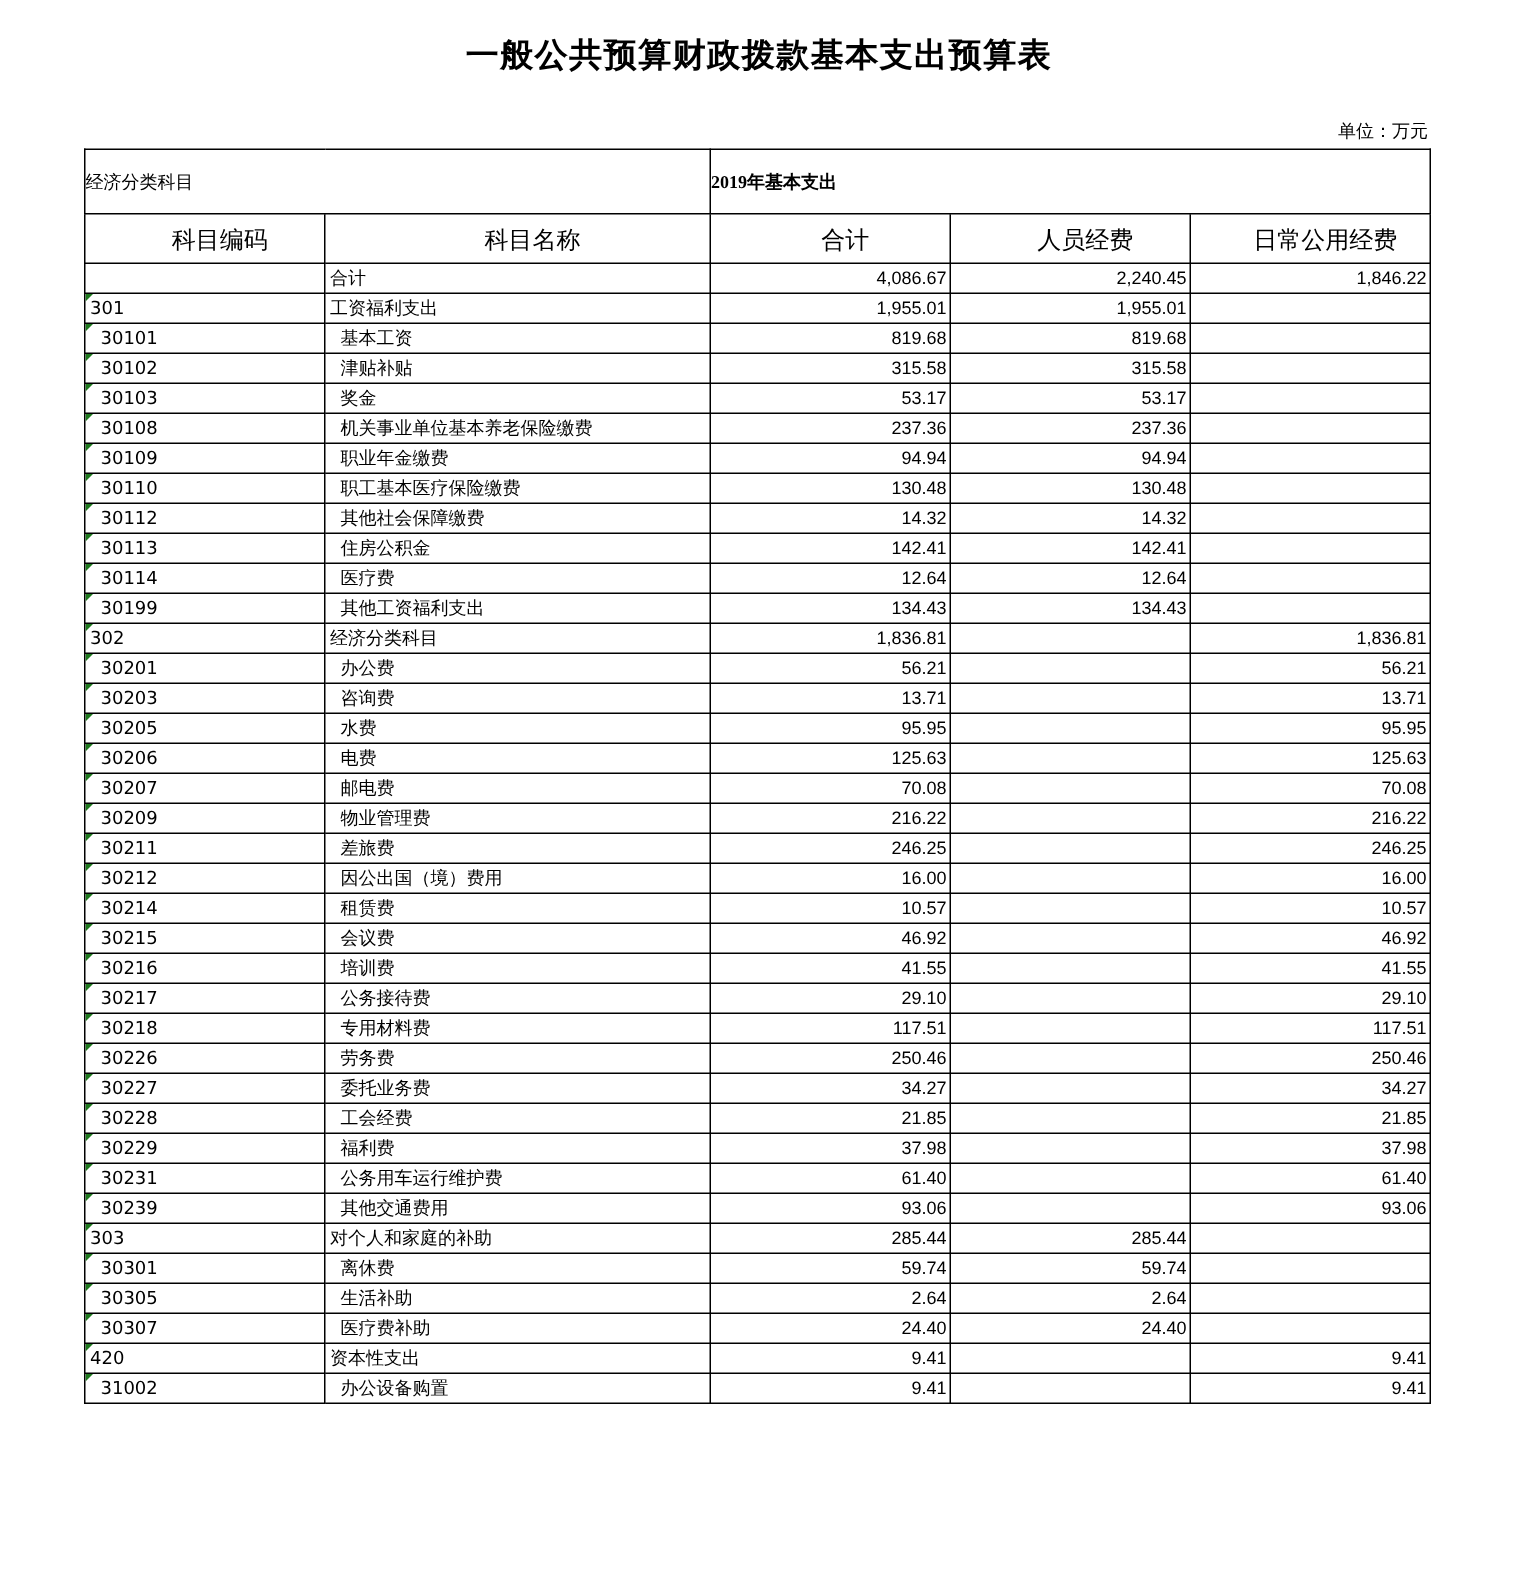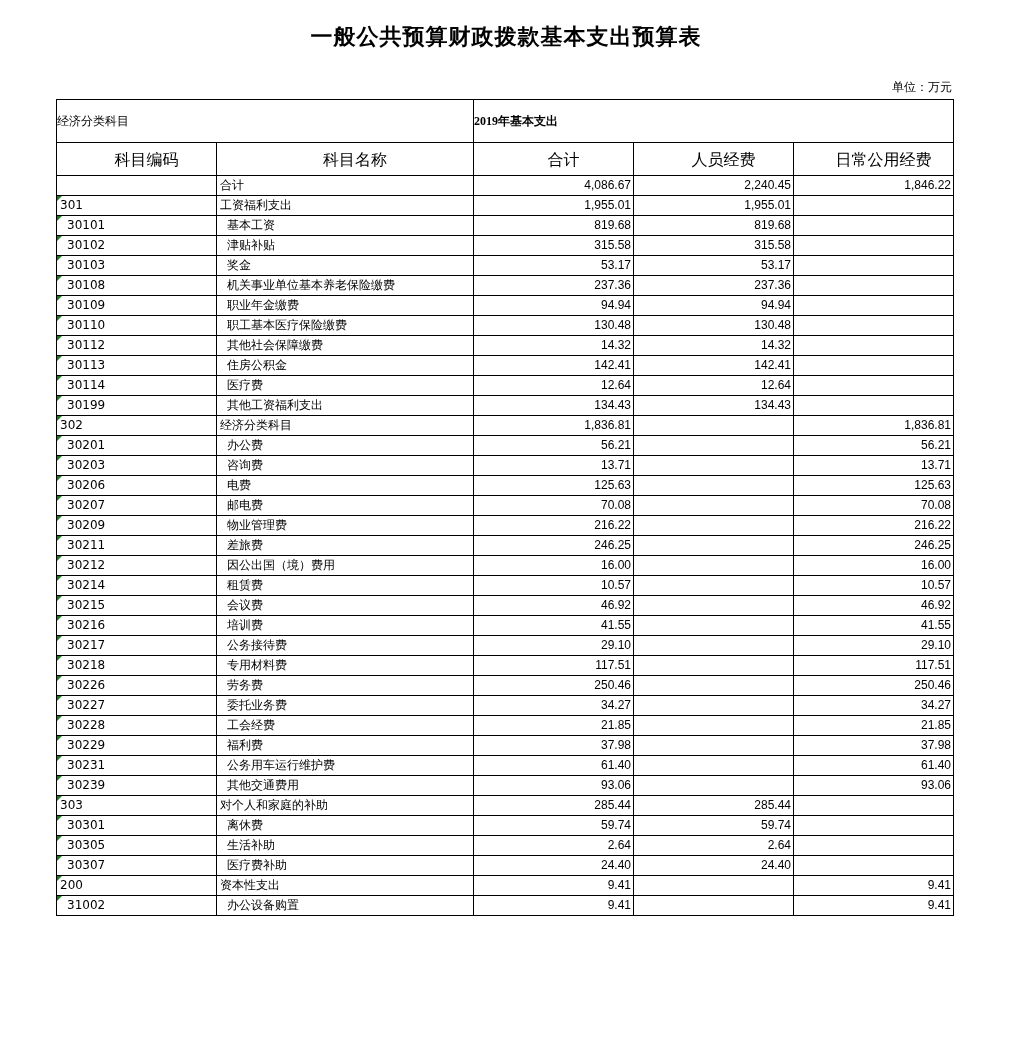--- a/index.html
+++ b/index.html
@@ -146,20 +146,27 @@
         <td class="num"><span>56.21</span></td>
       </tr>
       <tr>
         <td class="code sub"><span class="tri"></span><span>30203</span></td>
         <td class="name sub"><span>咨询费</span></td>
         <td class="num"><span>13.71</span></td>
         <td class="num"><span></span></td>
         <td class="num"><span>13.71</span></td>
       </tr>
       <tr>
+        <td class="code sub"><span class="tri"></span><span>30205</span></td>
+        <td class="name sub"><span>水费</span></td>
+        <td class="num"><span>95.95</span></td>
+        <td class="num"><span></span></td>
+        <td class="num"><span>95.95</span></td>
+      </tr>
+      <tr>
         <td class="code sub"><span class="tri"></span><span>30206</span></td>
         <td class="name sub"><span>电费</span></td>
         <td class="num"><span>125.63</span></td>
         <td class="num"><span></span></td>
         <td class="num"><span>125.63</span></td>
       </tr>
       <tr>
         <td class="code sub"><span class="tri"></span><span>30207</span></td>
         <td class="name sub"><span>邮电费</span></td>
         <td class="num"><span>70.08</span></td>
@@ -286,21 +293,21 @@
         <td class="num"><span></span></td>
       </tr>
       <tr>
         <td class="code sub"><span class="tri"></span><span>30307</span></td>
         <td class="name sub"><span>医疗费补助</span></td>
         <td class="num"><span>24.40</span></td>
         <td class="num"><span>24.40</span></td>
         <td class="num"><span></span></td>
       </tr>
       <tr>
-        <td class="code"><span class="tri"></span><span>200</span></td>
+        <td class="code"><span class="tri"></span><span>420</span></td>
         <td class="name"><span>资本性支出</span></td>
         <td class="num"><span>9.41</span></td>
         <td class="num"><span></span></td>
         <td class="num"><span>9.41</span></td>
       </tr>
       <tr>
         <td class="code sub"><span class="tri"></span><span>31002</span></td>
         <td class="name sub"><span>办公设备购置</span></td>
         <td class="num"><span>9.41</span></td>
         <td class="num"><span></span></td>

